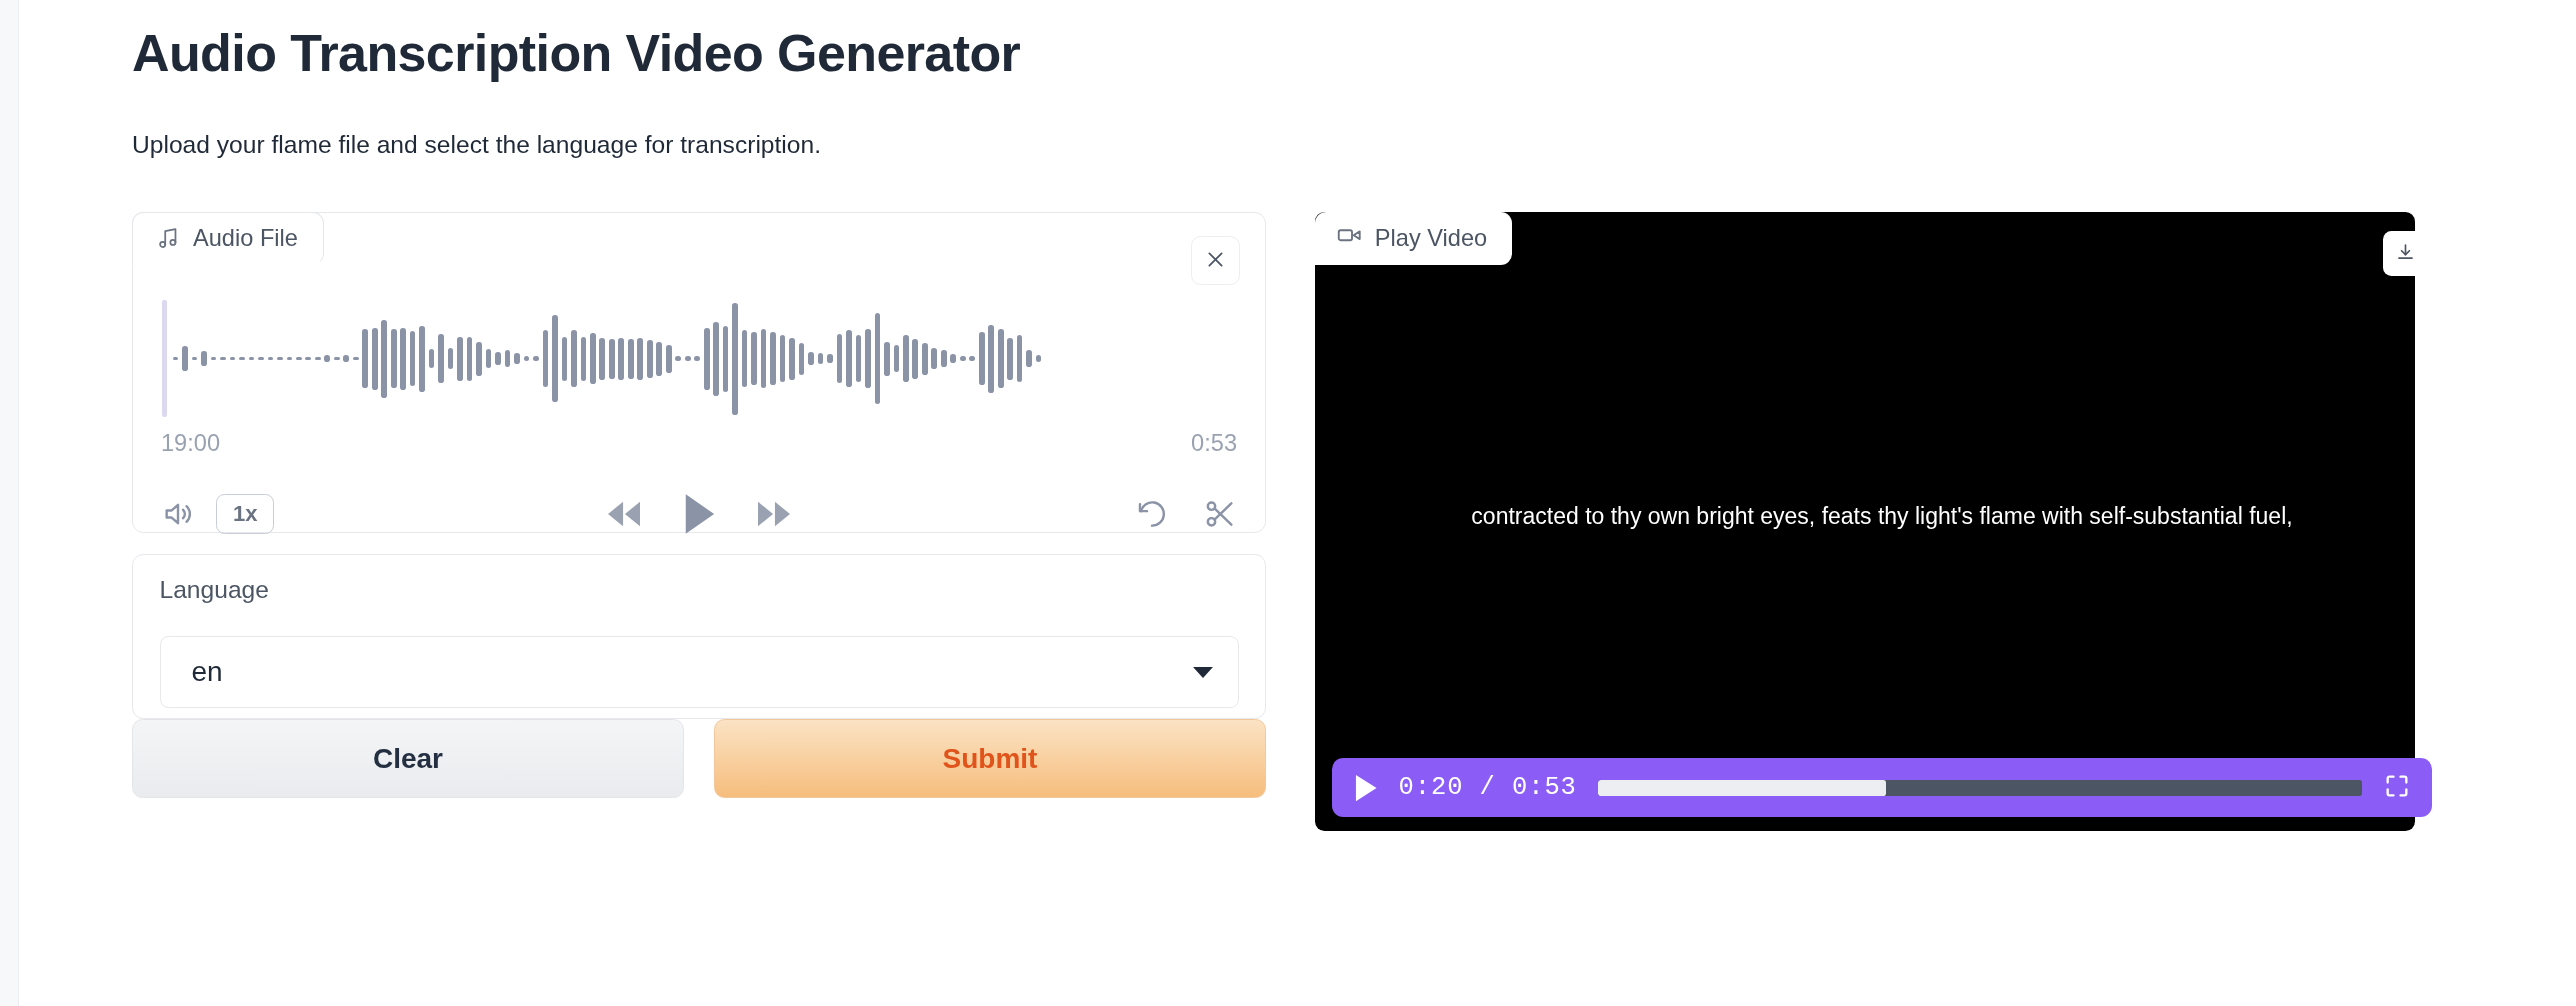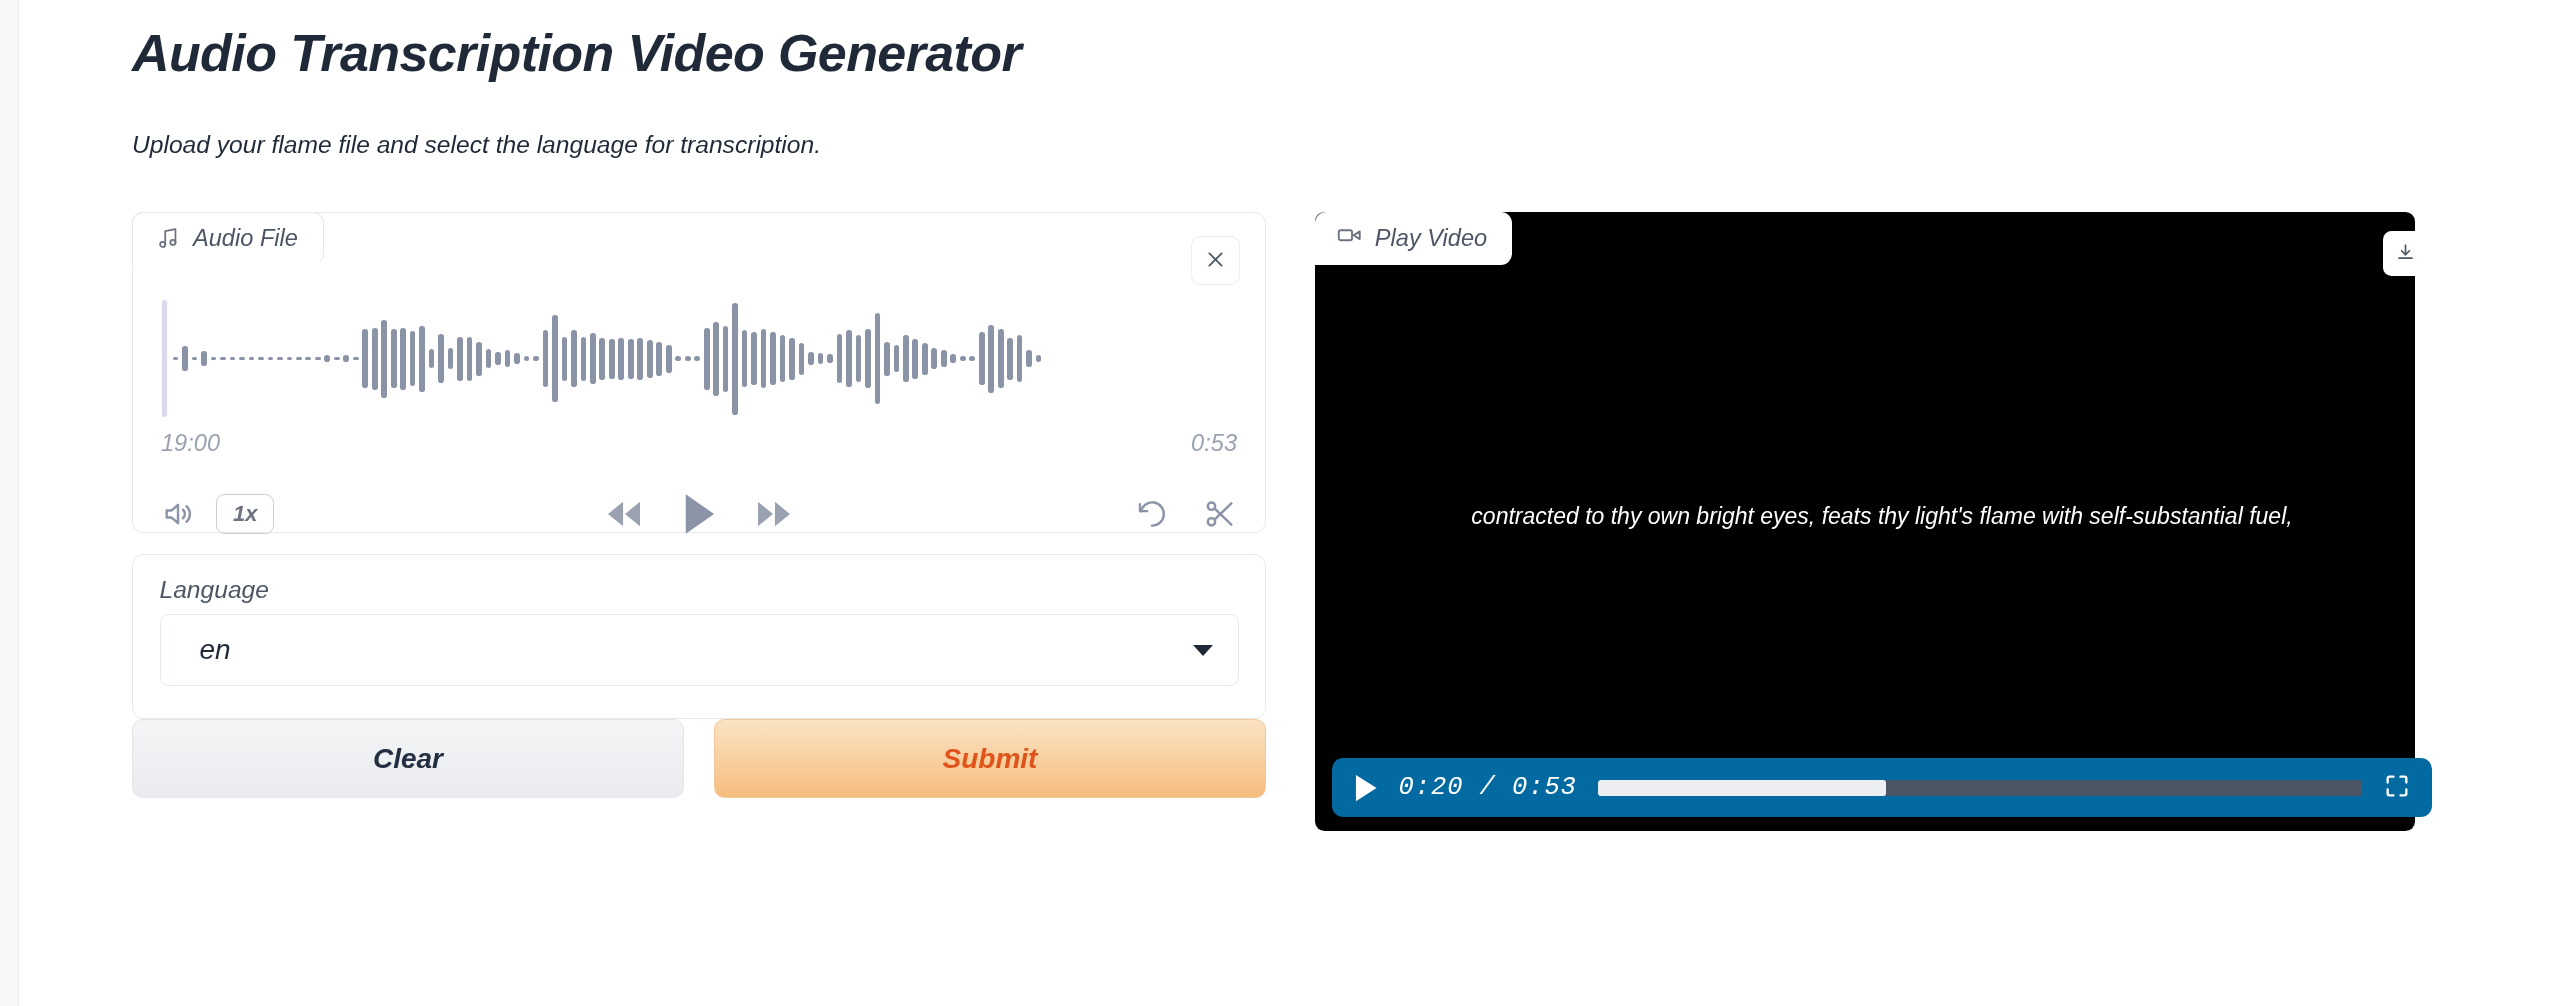--- a/index.html
+++ b/index.html
@@ -19,21 +19,20 @@
     width: 19px; height: 1006px;
     background: #f7f8fa;
     border-right: 0.9px solid #eceef1;
   }
 
   .page {
     position: absolute;
     left: 0; top: 0;
     width: 2576px; height: 1006px;
     padding: 0 0 0 132px;
-    font-style: italic;
   }
 
   
   .page-title {
     font-size: 52px;
     font-weight: 700;
     color: #1f2937;
     letter-spacing: -0.6px;
     padding-top: 21px;
     line-height: 1.25;
@@ -180,28 +179,28 @@
   .lang-card {
     margin-top: 21px;
     height: 165px;
     padding: 21px 26.5px;
   }
   .lang-label {
     font-size: 24.6px;
     color: #4b5563;
   }
   .select-box {
-    margin-top: 10px;
+    margin-top: 32px;
     height: 72px;
     border: 0.9px solid #e6e8eb;
     border-radius: 8.5px;
     background: #ffffff;
     display: flex;
     align-items: center;
-    padding: 0 39px;
+    padding: 0 31px;
     cursor: pointer;
     position: relative;
   }
   .select-value { font-size: 28px; color: #1f2937; }
   .caret {
     position: absolute;
     right: 24.6px;
     width: 0; height: 0;
     border-left: 10.4px solid transparent;
     border-right: 10.4px solid transparent;
@@ -284,21 +283,21 @@
     color: #ffffff;
     font-size: 23px;
     font-family: "Liberation Sans", sans-serif;
     z-index: 4;
   }
   .vcontrols {
     position: absolute;
     left: 17px; right: 17px;
     bottom: 19px;
     height: 59px;
-    background: #0369a1;
+    background: #8b5cf6;
     border-radius: 11.3px;
     display: flex;
     align-items: center;
     padding: 0 21px;
     gap: 21px;
     z-index: 5;
   }
   .vplay { cursor: pointer; display: flex; align-items: center; }
   .vtime {
     font-family: "Liberation Mono", monospace;

